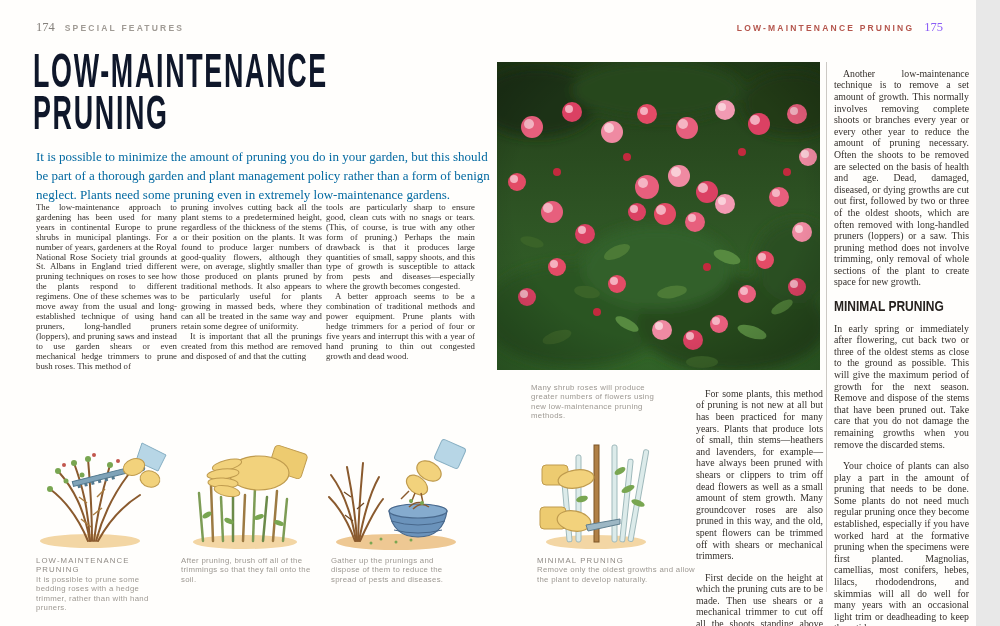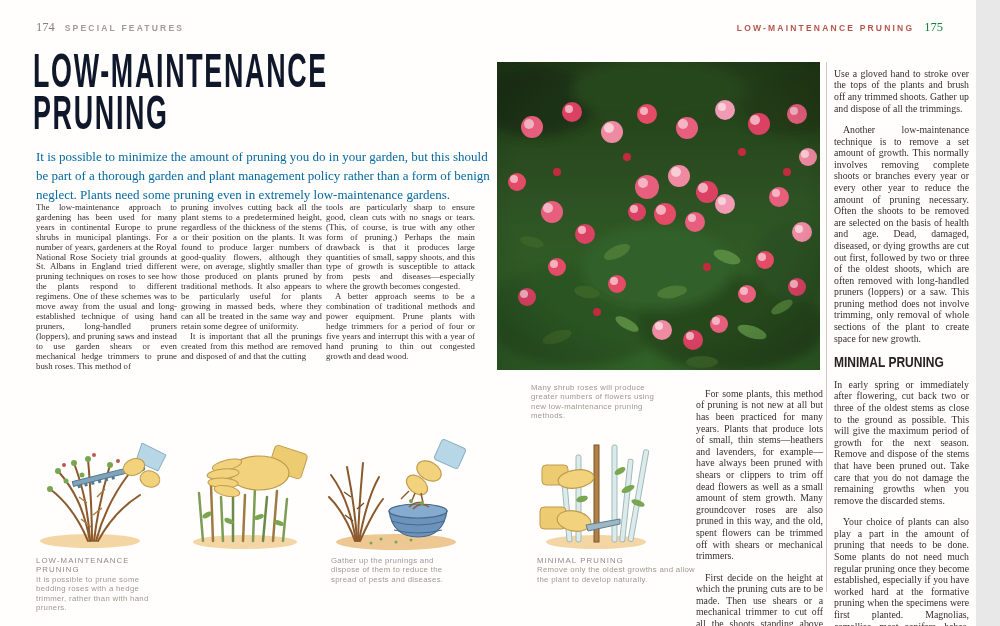--- a/index.html
+++ b/index.html
@@ -6,21 +6,21 @@
   .spread{position:relative;width:976px;height:626px;background:#fffefc;overflow:hidden;
           font-family:"Liberation Serif", serif;}
   
   .run-left{position:absolute;left:36px;top:17px;white-space:nowrap;}
   .run-left .folio{font-size:12.5px;color:#85817c;}
   .run-left .label{font-family:"Liberation Sans",sans-serif;font-size:8.5px;font-weight:bold;
                    letter-spacing:2.2px;color:#a09b95;margin-left:6px;}
   .run-right{position:absolute;right:33px;top:17px;white-space:nowrap;text-align:right;}
   .run-right .label{font-family:"Liberation Sans",sans-serif;font-size:8.5px;font-weight:bold;
                     letter-spacing:2.2px;color:#b5564d;margin-right:6px;}
-  .run-right .folio{font-size:12.5px;color:#15803d;}
+  .run-right .folio{font-size:12.5px;color:#8b5cf6;}
   
   .title{position:absolute;left:33px;top:50px;color:#0f172a;}
   .title .tl{display:block;font-family:"Liberation Sans",sans-serif;font-weight:bold;
              font-size:48px;line-height:42px;letter-spacing:3px;white-space:nowrap;
              transform:scaleX(.56);transform-origin:0 0;}
   
   .intro{position:absolute;left:36px;top:134px;width:460px;font-size:13px;line-height:19px;
          color:#0369a1;}
   
   .bcol{position:absolute;top:203px;font-size:8.8px;line-height:9.9px;color:#332e2a;
@@ -257,21 +257,20 @@
     </svg>
   </div>
   <div class="photo-cap">Many shrub roses will produce greater numbers of flowers using new low-maintenance pruning methods.</div>
 
   <div class="rpA">
     <p class="ind">For some plants, this method of pruning is not new at all but has been practiced for many years. Plants that produce lots of small, thin stems—heathers and lavenders, for example—have always been pruned with shears or clippers to trim off dead flowers as well as a small amount of stem growth. Many groundcover roses are also pruned in this way, and the old, spent flowers can be trimmed off with shears or mechanical trimmers.</p>
     <p class="ind">First decide on the height at which the pruning cuts are to be made. Then use shears or a mechanical trimmer to cut off all the shoots standing above the predetermined height.</p>
   </div>
   <div class="vrule"></div>
   <div class="rpB">
-    <p>Use a gloved hand to stroke over the tops of the plants and brush off any trimmed shoots. Gather up and dispose of all the trimmings.</p>
     <p class="ind">Another low-maintenance technique is to remove a set amount of growth. This normally involves removing complete shoots or branches every year or every other year to reduce the amount of pruning necessary. Often the shoots to be removed are selected on the basis of health and age. Dead, damaged, diseased, or dying growths are cut out first, followed by two or three of the oldest shoots, which are often removed with long-handled pruners (loppers) or a saw. This pruning method does not involve trimming, only removal of whole sections of the plant to create space for new growth.</p>
     <div class="minimal-h">MINIMAL PRUNING</div>
     <p>In early spring or immediately after flowering, cut back two or three of the oldest stems as close to the ground as possible. This will give the maximum period of growth for the next season. Remove and dispose of the stems that have been pruned out. Take care that you do not damage the remaining growths when you remove the discarded stems.</p>
     <p class="ind">Your choice of plants can also play a part in the amount of pruning that needs to be done. Some plants do not need much regular pruning once they become established, especially if you have worked hard at the formative pruning when the specimens were first planted. Magnolias, camellias, most conifers, hebes, lilacs, rhododendrons, and skimmias will all do well for many years with an occasional light trim or deadheading to keep them tidy.</p>
   </div>
 
   <div class="fig f1">
     <svg viewBox="0 0 140 113">
       <ellipse cx="60" cy="104" rx="50" ry="7" fill="#f3d6a4"></ellipse>
       <g stroke="#8a5a2e" stroke-width="2" fill="none" stroke-linecap="round">
@@ -418,20 +417,23 @@
       <rect x="16" y="70" width="26" height="22" rx="4" fill="#edcb70" stroke="#bf9b4e"></rect>
       <ellipse cx="50" cy="84" rx="17" ry="10" fill="#f2d27c" stroke="#bf9b4e" stroke-width="1.2" transform="rotate(10 50 84)"></ellipse>
       <path d="M62,88 L96,82 L96,87 L64,94 Z" fill="#9db7c4" stroke="#5f7f90" stroke-width="1"></path>
     </svg>
   </div>
 
   <div class="figcap fc1">
     <div class="h">LOW-MAINTENANCE PRUNING</div>
     <div>It is possible to prune some bedding roses with a hedge trimmer, rather than with hand pruners.</div>
   </div>
+  <div class="figcap fc2">
+    <div>After pruning, brush off all of the trimmings so that they fall onto the soil.</div>
+  </div>
   <div class="figcap fc3">
     <div>Gather up the prunings and dispose of them to reduce the spread of pests and diseases.</div>
   </div>
   <div class="figcap fc4">
     <div class="h">MINIMAL PRUNING</div>
     <div>Remove only the oldest growths and allow the plant to develop naturally.</div>
   </div>
 
 </div>
 

